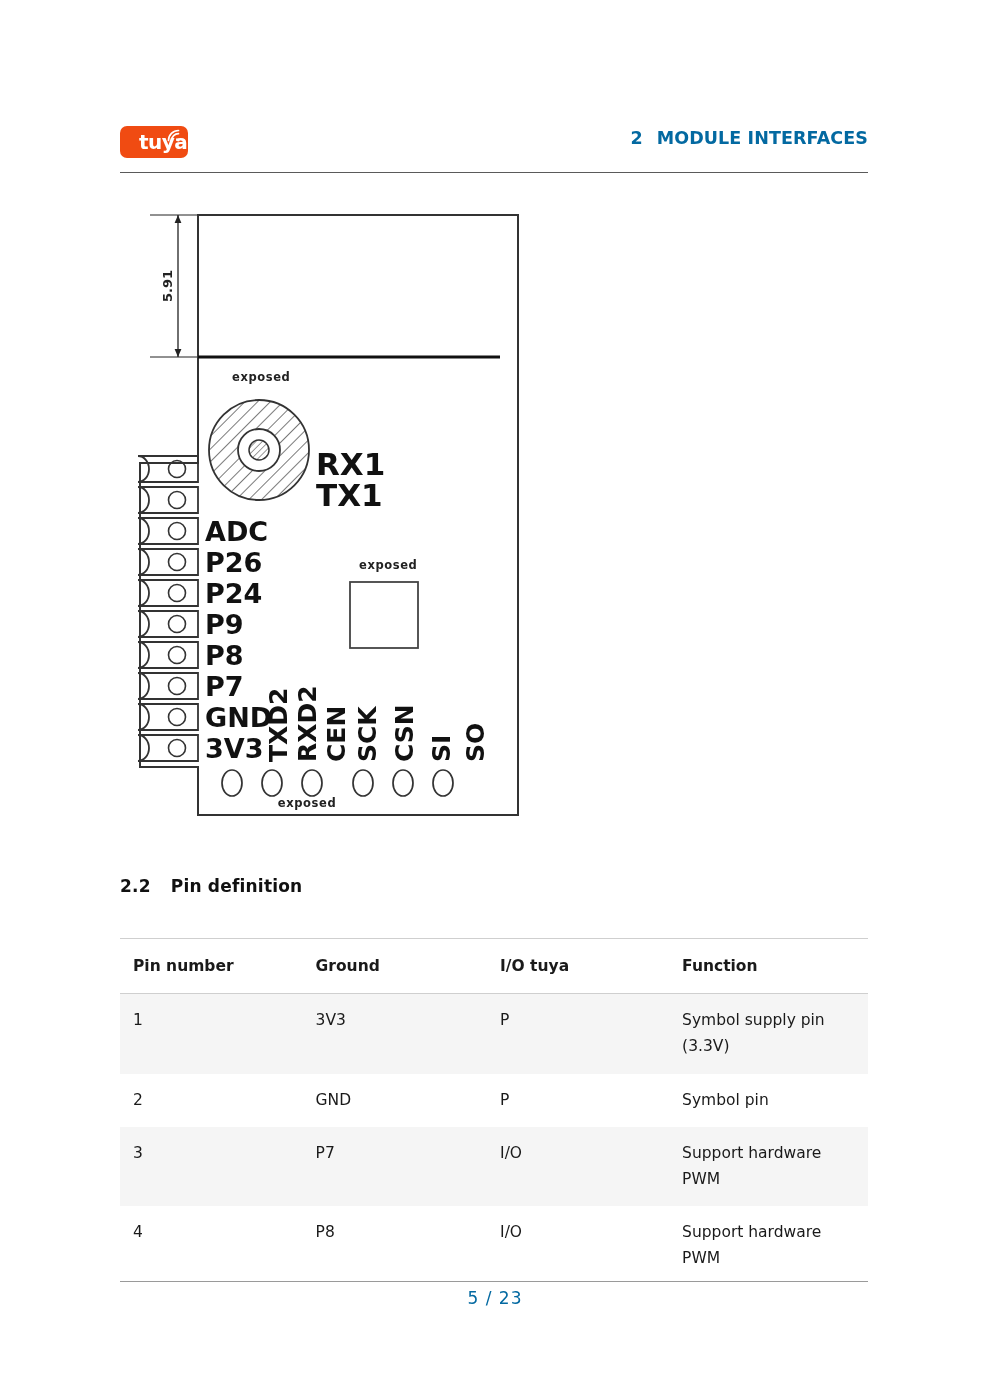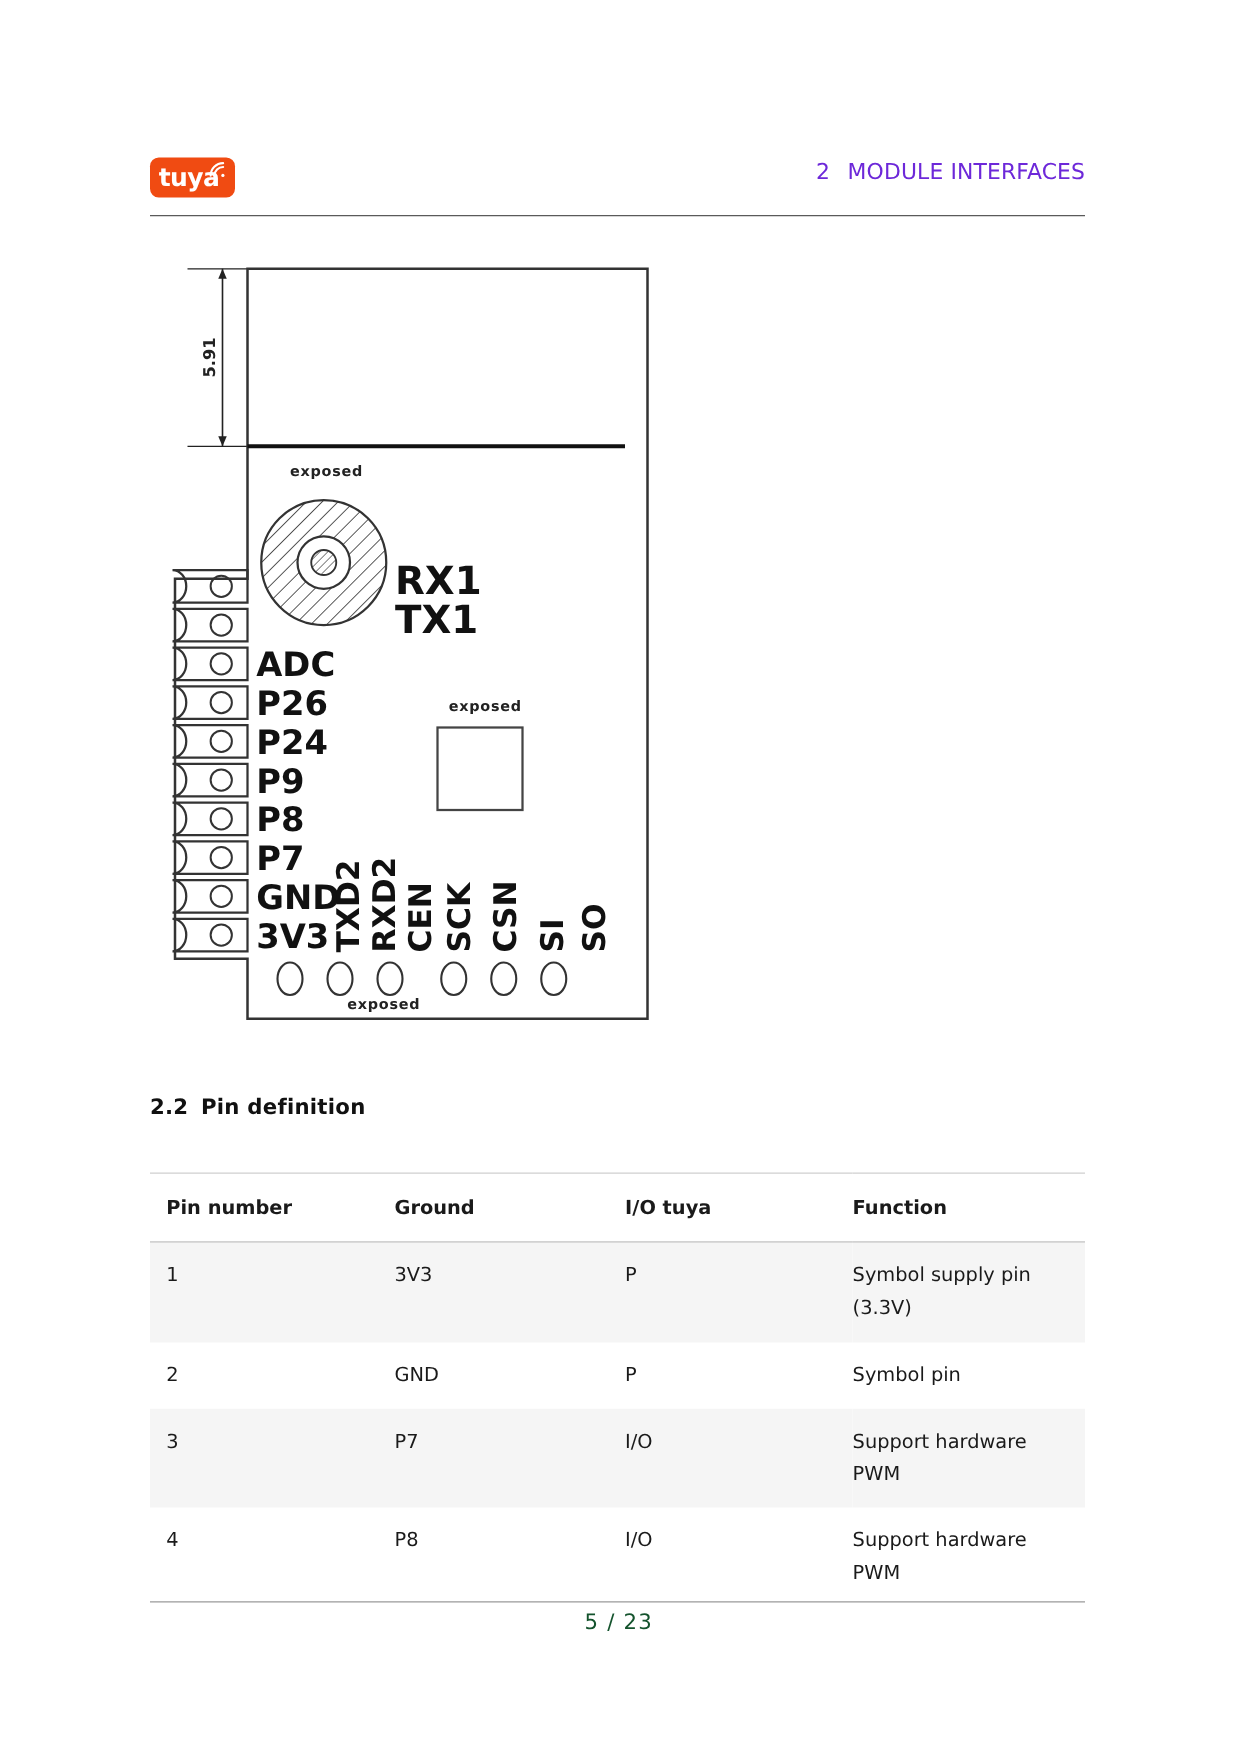--- a/index.html
+++ b/index.html
@@ -36,43 +36,43 @@
     left: 0px;
     top: 2px;
     width: 68px;
     height: 32px;
     background: #F04B12;
     border-radius: 7px;
     overflow: hidden;
   }
   .logo-text {
     position: absolute;
-    left: 7px;
+    left: 19px;
     top: 4px;
     font-family: "DejaVu Sans", "Liberation Sans", sans-serif;
     font-size: 20px;
     font-weight: 700;
     color: #ffffff;
     letter-spacing: -0.5px;
     line-height: 24px;
   }
   .logo-wifi {
     position: absolute;
     right: 7px;
     top: 2px;
     width: 15px;
     height: 15px;
   }
   .header-title {
     position: absolute;
     right: 0px;
     top: 4px;
     font-size: 17.5px;
-    font-weight: 400;
-    color: #6d28d9;
+    font-weight: 700;
+    color: #0369a1;
     letter-spacing: 0.1px;
     white-space: nowrap;
   }
   .header-title .sec-num { margin-right: 14px; }
   .header-rule {
     position: absolute;
     left: 120px;
     top: 172px;
     width: 748px;
     height: 0;
@@ -92,21 +92,21 @@
   
   .section-heading {
     position: absolute;
     left: 120px;
     top: 876px;
     font-size: 17px;
     font-weight: 700;
     color: #111;
     letter-spacing: 0.2px;
   }
-  .section-heading .sh-num { margin-right: 10px; }
+  .section-heading .sh-num { margin-right: 20px; }
 
   
   .pin-table {
     position: absolute;
     left: 120px;
     top: 938px;
     width: 748px;
     border-collapse: collapse;
     font-size: 15.5px;
     color: #1a1a1a;
@@ -144,21 +144,21 @@
     height: 0;
     border-top: 1.4px solid #9a9a9a;
   }
   .footer-page {
     position: absolute;
     left: 0;
     top: 1288px;
     width: 990px;
     text-align: center;
     font-size: 17px;
-    color: #14532d;
+    color: #0369a1;
     letter-spacing: 1px;
   }
 </style>
 </head>
 <body>
 
 <div class="page">
 
   <div class="header">
 

